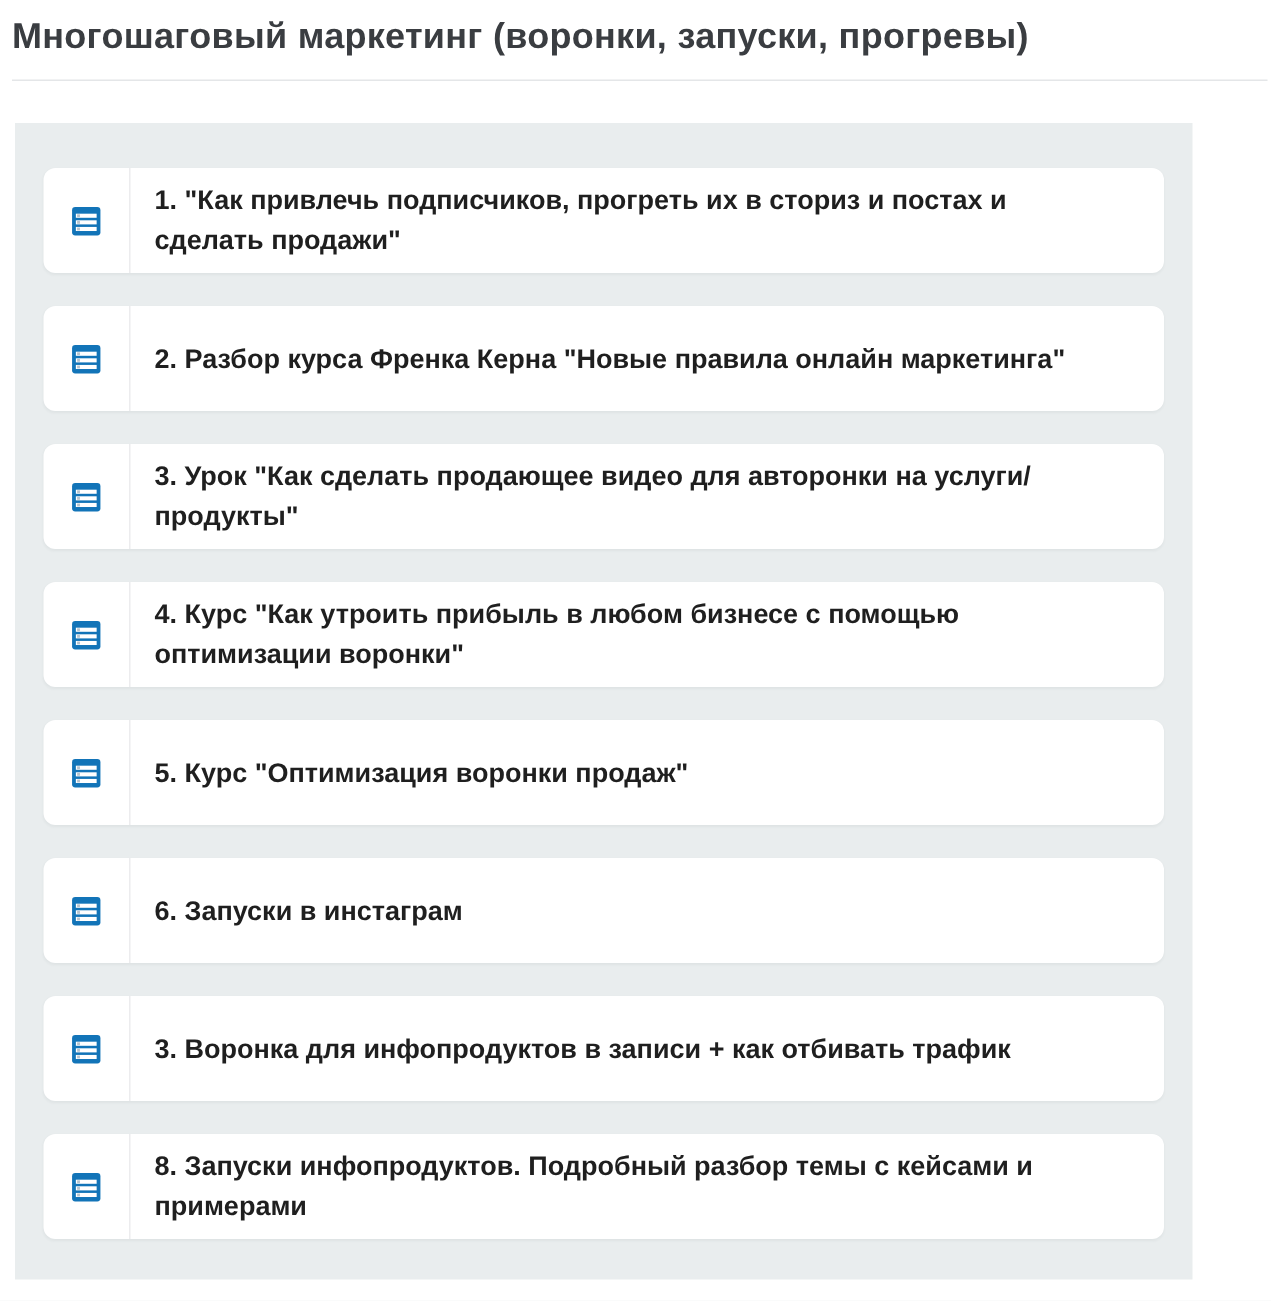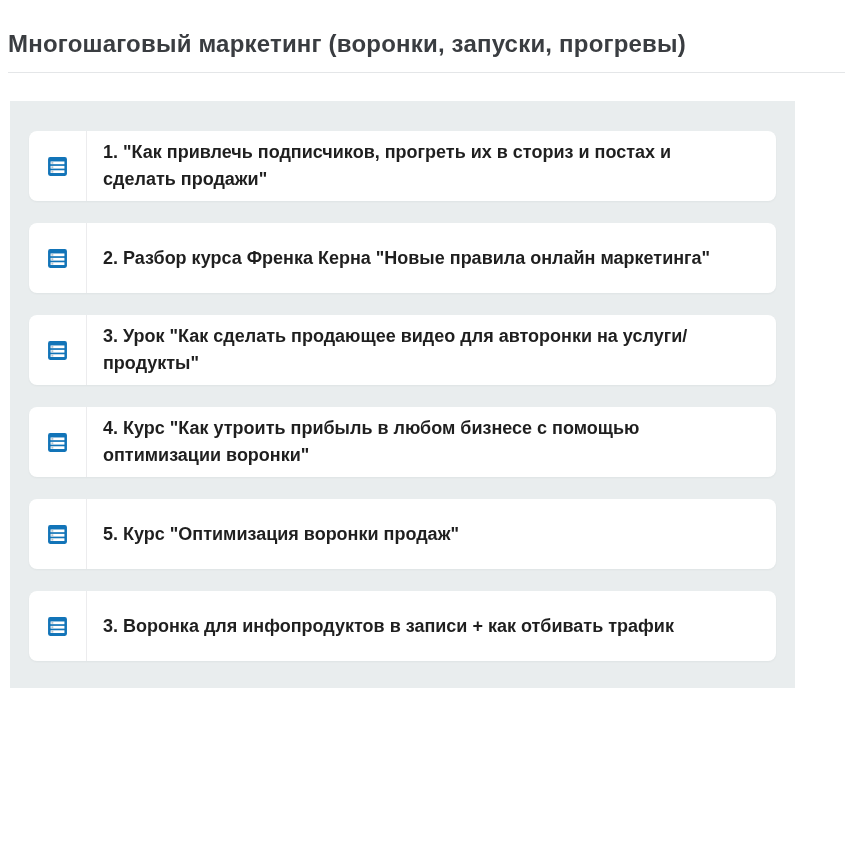--- a/index.html
+++ b/index.html
@@ -9,21 +9,20 @@
     font-family: "Liberation Sans", "DejaVu Sans", sans-serif;
   }
   body {
     width: 853px;
     height: 867px;
     overflow: hidden;
     position: relative;
   }
   .page-header {
     padding: 10px 8px 0 8px;
-    margin-top: 19px;
   }
   .page-title {
     margin: 0;
     font-size: 24px;
     line-height: 30px;
     font-weight: 700;
     color: #3a3d41;
     letter-spacing: 0.2px;
   }
   .title-divider {
@@ -160,31 +159,63 @@
           <rect x="3.4" y="13.6" width="13.2" height="2.6" fill="#ffffff"></rect>
           <rect x="4.2" y="5.6" width="1.8" height="1.8" fill="#b7c4ce"></rect>
           <rect x="4.2" y="9.8" width="1.8" height="1.8" fill="#b7c4ce"></rect>
           <rect x="4.2" y="14.0" width="1.8" height="1.8" fill="#b7c4ce"></rect>
         </svg>
       </span>
     </div>
     <div class="lesson-label-col">5. Курс "Оптимизация воронки продаж"</div>
   </div>
 
+  <div class="lesson-card">
+    <div class="lesson-icon-col">
+      <span>
+        <svg class="doc-icon" width="21" height="21" viewBox="0 0 20 20" aria-hidden="true">
+          <rect x="1" y="1" width="18" height="18" rx="2" fill="#1274b8"></rect>
+          <rect x="3.4" y="5.2" width="13.2" height="2.6" fill="#ffffff"></rect>
+          <rect x="3.4" y="9.4" width="13.2" height="2.6" fill="#ffffff"></rect>
+          <rect x="3.4" y="13.6" width="13.2" height="2.6" fill="#ffffff"></rect>
+          <rect x="4.2" y="5.6" width="1.8" height="1.8" fill="#b7c4ce"></rect>
+          <rect x="4.2" y="9.8" width="1.8" height="1.8" fill="#b7c4ce"></rect>
+          <rect x="4.2" y="14.0" width="1.8" height="1.8" fill="#b7c4ce"></rect>
+        </svg>
+      </span>
+    </div>
+    <div class="lesson-label-col">6. Запуски в инстаграм</div>
+  </div>
 
   <div class="lesson-card">
     <div class="lesson-icon-col">
       <span>
         <svg class="doc-icon" width="21" height="21" viewBox="0 0 20 20" aria-hidden="true">
           <rect x="1" y="1" width="18" height="18" rx="2" fill="#1274b8"></rect>
           <rect x="3.4" y="5.2" width="13.2" height="2.6" fill="#ffffff"></rect>
           <rect x="3.4" y="9.4" width="13.2" height="2.6" fill="#ffffff"></rect>
           <rect x="3.4" y="13.6" width="13.2" height="2.6" fill="#ffffff"></rect>
           <rect x="4.2" y="5.6" width="1.8" height="1.8" fill="#b7c4ce"></rect>
           <rect x="4.2" y="9.8" width="1.8" height="1.8" fill="#b7c4ce"></rect>
           <rect x="4.2" y="14.0" width="1.8" height="1.8" fill="#b7c4ce"></rect>
         </svg>
       </span>
     </div>
     <div class="lesson-label-col">3. Воронка для инфопродуктов в записи + как отбивать трафик</div>
   </div>
 
+  <div class="lesson-card">
+    <div class="lesson-icon-col">
+      <span>
+        <svg class="doc-icon" width="21" height="21" viewBox="0 0 20 20" aria-hidden="true">
+          <rect x="1" y="1" width="18" height="18" rx="2" fill="#1274b8"></rect>
+          <rect x="3.4" y="5.2" width="13.2" height="2.6" fill="#ffffff"></rect>
+          <rect x="3.4" y="9.4" width="13.2" height="2.6" fill="#ffffff"></rect>
+          <rect x="3.4" y="13.6" width="13.2" height="2.6" fill="#ffffff"></rect>
+          <rect x="4.2" y="5.6" width="1.8" height="1.8" fill="#b7c4ce"></rect>
+          <rect x="4.2" y="9.8" width="1.8" height="1.8" fill="#b7c4ce"></rect>
+          <rect x="4.2" y="14.0" width="1.8" height="1.8" fill="#b7c4ce"></rect>
+        </svg>
+      </span>
+    </div>
+    <div class="lesson-label-col">8. Запуски инфопродуктов. Подробный разбор темы с кейсами и примерами</div>
+  </div>
 </div>
 
 </body></html>

